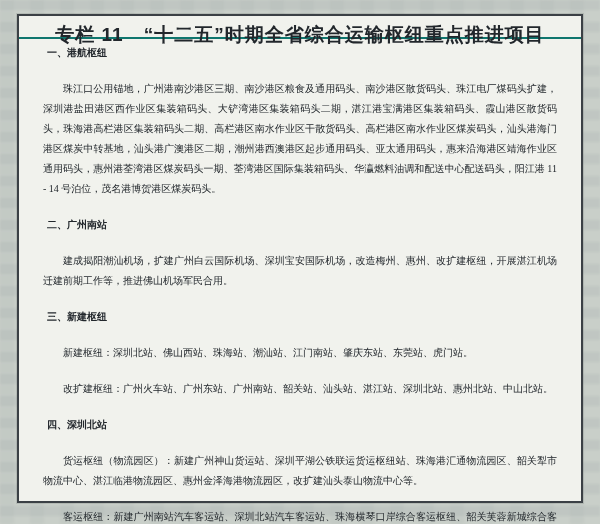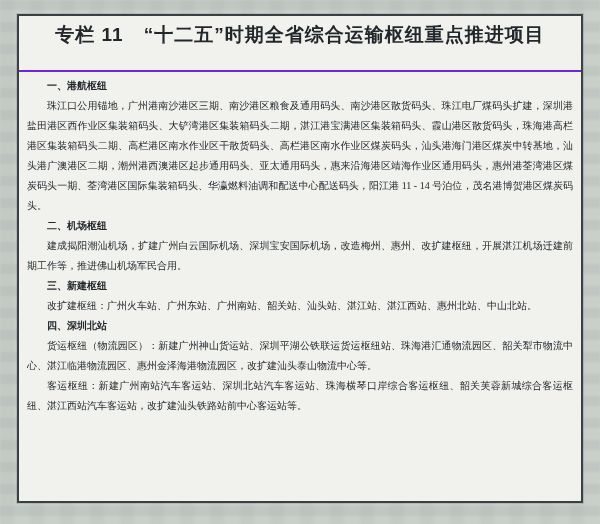--- a/index.html
+++ b/index.html
@@ -30,66 +30,67 @@
     position: absolute;
     left: 17px; top: 14px;
     width: 566px; height: 489px;
     box-sizing: border-box;
     background: #f1f2ed;
     border: 2px solid #3b4045;
     box-shadow: 0 0 0 1px rgba(60,65,70,0.15);
   }
   .panel-title {
     box-sizing: border-box;
-    height: 56px;
+    height: 23px;
     line-height: 38px;
     text-align: center;
     font-family: "Liberation Sans", "DejaVu Sans", sans-serif;
     font-weight: bold;
     font-size: 19px;
     letter-spacing: 1px;
     color: #22272c;
-    border-bottom: 2px solid #6d28d9;
+    border-bottom: 2px solid #0f766e;
   }
   .panel-body {
     box-sizing: border-box;
     padding: 4px 8px 0 8px;
     font-size: 10px;
     line-height: 20px;
     text-align: justify;
     color: #22272c;
   }
   .section-heading {
     font-family: "Liberation Sans", "DejaVu Sans", sans-serif;
     font-weight: bold;
     text-indent: 2em;
   }
   .panel-body p {
-    margin: 0;
+    margin: 16px;
     text-indent: 2em;
   }
 </style>
 </head>
 <body>
 
 <div class="page">
   <div class="panel">
 
     <div class="panel-title">专栏 11　“十二五”时期全省综合运输枢纽重点推进项目</div>
 
     <div class="panel-body">
 
       <div class="section-heading">一、港航枢纽</div>
       <p>珠江口公用锚地，广州港南沙港区三期、南沙港区粮食及通用码头、南沙港区散货码头、珠江电厂煤码头扩建，深圳港盐田港区西作业区集装箱码头、大铲湾港区集装箱码头二期，湛江港宝满港区集装箱码头、霞山港区散货码头，珠海港高栏港区集装箱码头二期、高栏港区南水作业区干散货码头、高栏港区南水作业区煤炭码头，汕头港海门港区煤炭中转基地，汕头港广澳港区二期，潮州港西澳港区起步通用码头、亚太通用码头，惠来沿海港区靖海作业区通用码头，惠州港荃湾港区煤炭码头一期、荃湾港区国际集装箱码头、华瀛燃料油调和配送中心配送码头，阳江港 11 - 14 号泊位，茂名港博贺港区煤炭码头。</p>
 
-      <div class="section-heading">二、机场枢纽</div>
+      <div class="section-heading">二、广州南站</div>
       <p>建成揭阳潮汕机场，扩建广州白云国际机场、深圳宝安国际机场，改造梅州、惠州、改扩建枢纽，开展湛江机场迁建前期工作等，推进佛山机场军民合用。</p>
 
       <div class="section-heading">三、新建枢纽</div>
-      <p>改扩建枢纽：广州火车站、广州东站、广州南站、韶关站、汕头站、湛江站、湛江西站、惠州北站、中山北站。</p>
+      <p>新建枢纽：深圳北站、佛山西站、珠海站、潮汕站、江门南站、肇庆东站、东莞站、虎门站。</p>
+      <p>改扩建枢纽：广州火车站、广州东站、广州南站、韶关站、汕头站、湛江站、深圳北站、惠州北站、中山北站。</p>
 
       <div class="section-heading">四、深圳北站</div>
       <p>货运枢纽（物流园区）：新建广州神山货运站、深圳平湖公铁联运货运枢纽站、珠海港汇通物流园区、韶关犁市物流中心、湛江临港物流园区、惠州金泽海港物流园区，改扩建汕头泰山物流中心等。</p>
       <p>客运枢纽：新建广州南站汽车客运站、深圳北站汽车客运站、珠海横琴口岸综合客运枢纽、韶关芙蓉新城综合客运枢纽、湛江西站汽车客运站，改扩建汕头铁路站前中心客运站等。</p>
 
     </div>
   </div>
 </div>
 
 </body></html>

